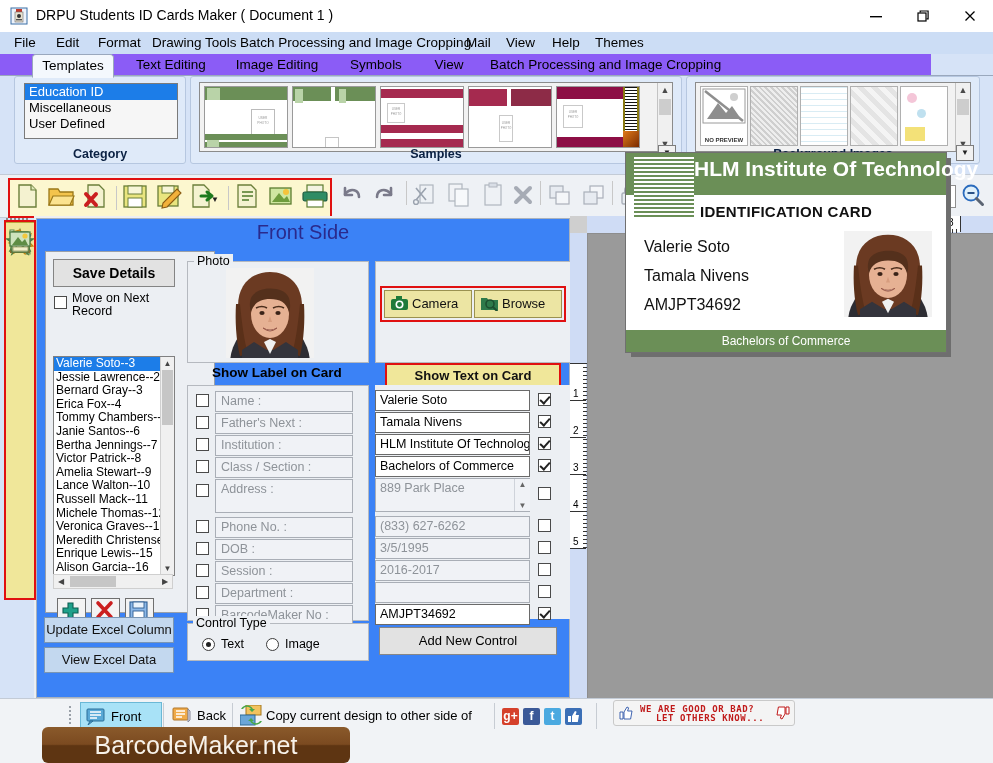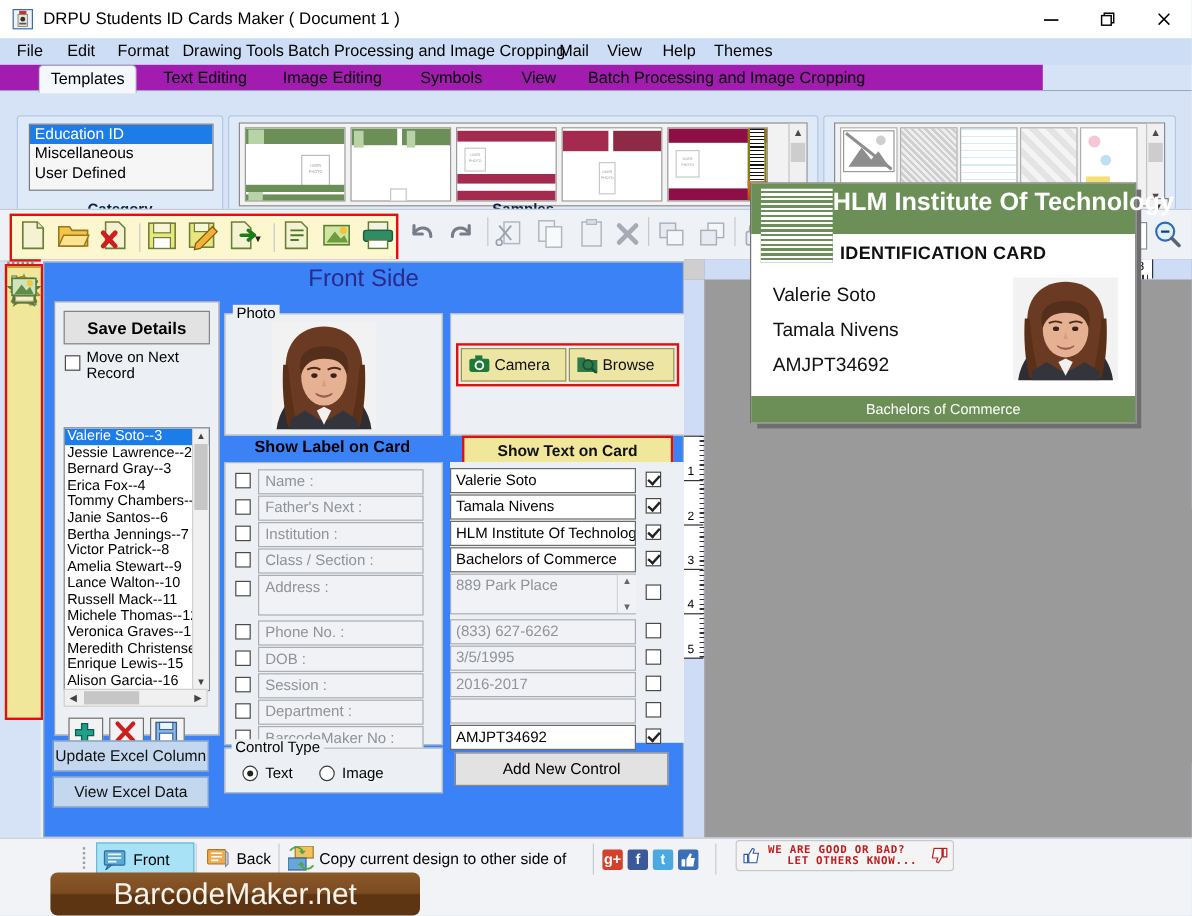--- a/index.html
+++ b/index.html
@@ -18,28 +18,28 @@
   .titlebar .tb-title{position:absolute;left:36px;top:7px;font-size:14px;color:#000;white-space:nowrap;}
   .wbtn{position:absolute;top:0;width:46px;height:32px;cursor:default;}
   .wbtn svg{position:absolute;left:50%;top:50%;transform:translate(-50%,-50%);}
   #btn-min{right:94px;} #btn-max{right:47px;} #btn-close{right:0px;}
 
   
   .menubar{position:absolute;left:0;top:32px;width:993px;height:22px;background:#ccddf5;}
   .menuitem{position:absolute;top:3px;font-size:13.5px;color:#000;white-space:nowrap;}
 
   
-  .tabstrip{position:absolute;left:0;top:54px;width:857px;height:22px;background:#a21caf;padding-left:12px;}
+  .tabstrip{position:absolute;left:0;top:54px;width:931px;height:22px;background:#8b5cf6;}
   .tabstrip:after{content:"";position:absolute;left:0;bottom:0;width:993px;height:1px;background:#9aa8bd;}
   .tab{position:absolute;top:0;height:22px;line-height:22px;font-size:13.5px;color:#000;white-space:nowrap;text-align:center;}
   .tab.active{background:#f4f8fd;border:1px solid #9aa8bd;border-bottom:1px solid #f4f8fd;border-radius:4px 4px 0 0;line-height:21px;z-index:3;}
 
   
   .ribbon{position:absolute;left:0;top:76px;width:993px;height:98px;background:#d6e3f7;}
-  .rgroup{position:absolute;top:20px;background:#dfeaf9;border:1px solid #b6c7e0;border-radius:3px;}
+  .rgroup{position:absolute;top:0;background:#dfeaf9;border:1px solid #b6c7e0;border-radius:3px;}
   .rgroup .glabel{position:absolute;left:0;bottom:2px;width:100%;text-align:center;font-size:12.5px;font-weight:bold;color:#0b2143;}
   .listbox{position:absolute;background:#f6f6f6;border:1px solid #7a7a7a;overflow:hidden;}
   .lbitem{height:16px;line-height:16px;padding-left:4px;font-size:13px;color:#000;white-space:nowrap;}
   .lbitem.sel{background:#1c7de8;color:#fff;}
   .galbox{position:absolute;background:#f2f2f2;border:1px solid #8b8b8b;overflow:hidden;}
   .thumb{position:absolute;top:3px;width:82px;height:60px;background:#fff;border:1px solid #9a9a9a;overflow:hidden;}
   .sb{position:absolute;top:0;width:14px;background:#f0f0f0;border-left:1px solid #c3c3c3;}
   .sbar-arrow{position:absolute;left:0;width:14px;height:14px;font-size:9px;color:#4a4a4a;text-align:center;line-height:14px;}
   .sbthumb{position:absolute;left:1px;width:12px;height:16px;background:#cdcdcd;}
   .gdrop{position:absolute;width:16px;height:14px;background:#f1f1f1;border:1px solid #7d7d7d;font-size:8px;text-align:center;line-height:13px;color:#222;}
@@ -61,21 +61,21 @@
   .vsep{position:absolute;left:0;width:28px;height:1px;background:#b9a63c;}
   .graborna{position:absolute;left:4px;top:212px;width:28px;height:7px;}
 
   
   .workarea{position:absolute;left:34px;top:216px;width:959px;height:482px;background:#eceff3;}
 
   
   .formpanel{position:absolute;left:36px;top:218px;width:532px;height:478px;background:#3b82f6;border:1px solid #a9b2bd;}
   .frontside{position:absolute;left:0;top:2px;width:532px;text-align:center;font-size:20px;color:#2a2a8c;}
 
-  .recbox{position:absolute;left:8px;top:32px;width:136px;height:360px;background:#eceff3;border:1px solid #9aa0a8;}
+  .recbox{position:absolute;left:8px;top:32px;width:136px;height:360px;background:#eceff3;border:1px solid #9aa0a8;padding-left:32px;}
   .savebtn{position:absolute;left:7px;top:7px;width:120px;height:26px;background:#e2e2e2;border:1px solid #848484;font-size:14px;font-weight:bold;text-align:center;line-height:26px;color:#000;}
   .chk{position:absolute;width:13px;height:13px;border:1px solid #4a4a4a;background:#fff;box-sizing:border-box;}
   .chk.on:after{content:"";position:absolute;left:3px;top:0px;width:4px;height:8px;border:solid #222;border-width:0 2px 2px 0;transform:rotate(42deg);}
   .movelbl{position:absolute;font-size:12.5px;color:#000;line-height:13px;}
 
   .namelist{position:absolute;left:7px;top:104px;width:120px;height:218px;background:#fff;border:1px solid #808080;overflow:hidden;}
   .nlitem{height:13.6px;line-height:13.6px;font-size:12px;padding-left:2px;white-space:nowrap;color:#000;}
   .nlitem.sel{background:#1c7de8;color:#fff;}
   .nlvsb{position:absolute;right:0;top:0;width:13px;height:218px;background:#f0f0f0;border-left:1px solid #d0d0d0;}
   .nlhsb{position:absolute;left:7px;top:322px;width:120px;height:15px;background:#f0f0f0;border:1px solid #cfcfcf;box-sizing:border-box;}

